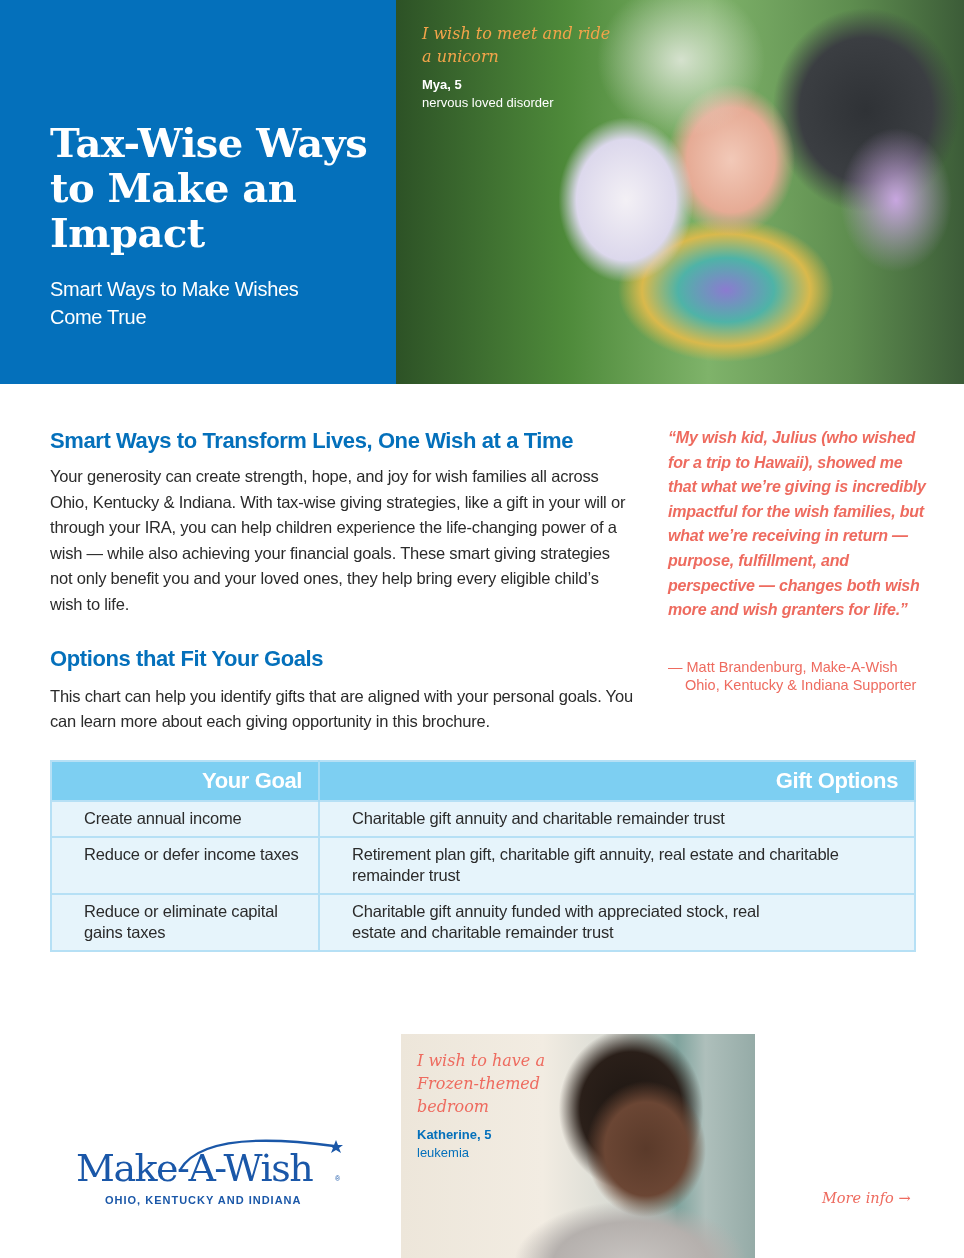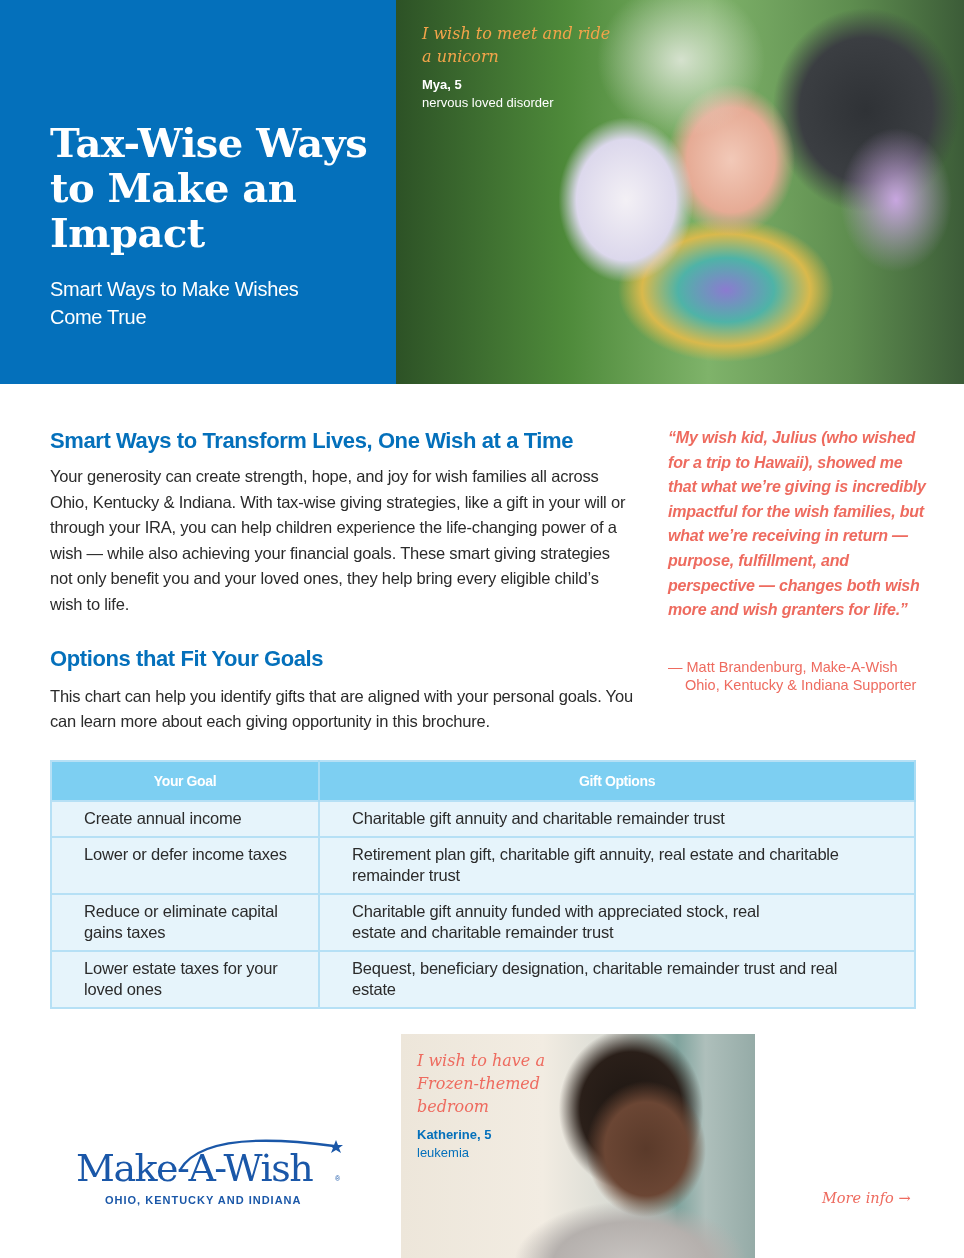--- a/index.html
+++ b/index.html
@@ -31,21 +31,21 @@
   .intro-title { left: 50px; top: 428px; }
   .intro-body { position: absolute; left: 50px; top: 464px; width: 580px; font-size: 16.5px; line-height: 25.6px; color: #2b2b2b; letter-spacing: -0.2px; }
   .options-title { left: 50px; top: 646px; }
   .options-body { position: absolute; left: 50px; top: 684px; width: 590px; font-size: 16.5px; line-height: 25px; color: #2b2b2b; letter-spacing: -0.2px; }
 
   .pull-quote { position: absolute; left: 668px; top: 426px; width: 260px; color: #ee6b5f; font-style: italic; font-weight: bold; font-size: 16px; line-height: 24.6px; letter-spacing: -0.2px; }
   .quote-attr { position: absolute; left: 668px; top: 659px; width: 250px; color: #ee6b5f; font-size: 14.5px; line-height: 17.5px; padding-left: 17px; text-indent: -17px; }
 
   
   .goals-table { position: absolute; left: 50px; top: 760px; width: 866px; border-collapse: collapse; border: 2px solid #b6e0f5; }
-  .goals-table th { background: #7dcff2; color: #fff; text-align: center; font-size: 14px; font-weight: bold; height: 40px; padding: 0 16px; letter-spacing: -0.4px; border-right: 2px solid #a9dcf4; }
+  .goals-table th { background: #7dcff2; color: #fff; text-align: right; font-size: 22px; font-weight: bold; height: 40px; padding: 0 16px; letter-spacing: -0.4px; border-right: 2px solid #a9dcf4; }
   .goals-table td { background: #e6f4fb; font-size: 16.5px; line-height: 21px; padding: 6px 16px 7px 32px; vertical-align: top; color: #2b2b2b; border-top: 2px solid #b6e0f5; border-right: 2px solid #b6e0f5; letter-spacing: -0.2px; }
   .goals-table .col1 { width: 268px; }
 
   
   .logo { position: absolute; left: 76px; top: 1132px; width: 270px; height: 80px; }
   .logo-word { position: absolute; left: 0; top: 14px; font-family: "DejaVu Serif", "Liberation Serif", serif; color: #1a57a8; font-size: 38px; letter-spacing: -1.5px; white-space: nowrap; }
   .logo-reg { position: absolute; left: 259px; top: 43px; color: #1a57a8; font-size: 7px; }
   .logo-region { position: absolute; left: 29px; top: 62px; color: #1a57a8; font-size: 11px; font-weight: bold; letter-spacing: 1px; white-space: nowrap; }
   .logo-swoosh { position: absolute; left: 100px; top: 0; }
 
@@ -92,30 +92,26 @@
       <th class="col1">Your Goal</th>
       <th>Gift Options</th>
     </tr>
   </thead>
   <tbody>
     <tr>
       <td class="col1">Create annual income</td>
       <td>Charitable gift annuity and charitable remainder trust</td>
     </tr>
     <tr>
-      <td class="col1">Lower or defer income taxes</td>
+      <td class="col1">Reduce or defer income taxes</td>
       <td>Retirement plan gift, charitable gift annuity, real estate and charitable remainder trust</td>
     </tr>
     <tr>
       <td class="col1">Reduce or eliminate capital gains taxes</td>
       <td style="padding-right:150px"><span>Charitable gift annuity funded with appreciated stock, real estate and charitable remainder trust</span></td>
-    </tr>
-    <tr>
-      <td class="col1">Lower estate taxes for your loved ones</td>
-      <td style="padding-right:70px"><span>Bequest, beneficiary designation, charitable remainder trust and real estate</span></td>
     </tr>
   </tbody>
 </table>
 
 <div class="logo">
   <svg class="logo-swoosh" width="170" height="40" viewBox="0 0 170 40">
     <path d="M4 38 C 20 10, 70 2, 158 14" stroke="#1a57a8" stroke-width="2.4" fill="none" stroke-linecap="round"></path>
     <polygon points="160,8 162,13 167,13 163,16 165,21 160,18 155,21 157,16 153,13 158,13" fill="#1a57a8"></polygon>
   </svg>
   <span class="logo-word">Make-A-Wish</span>

